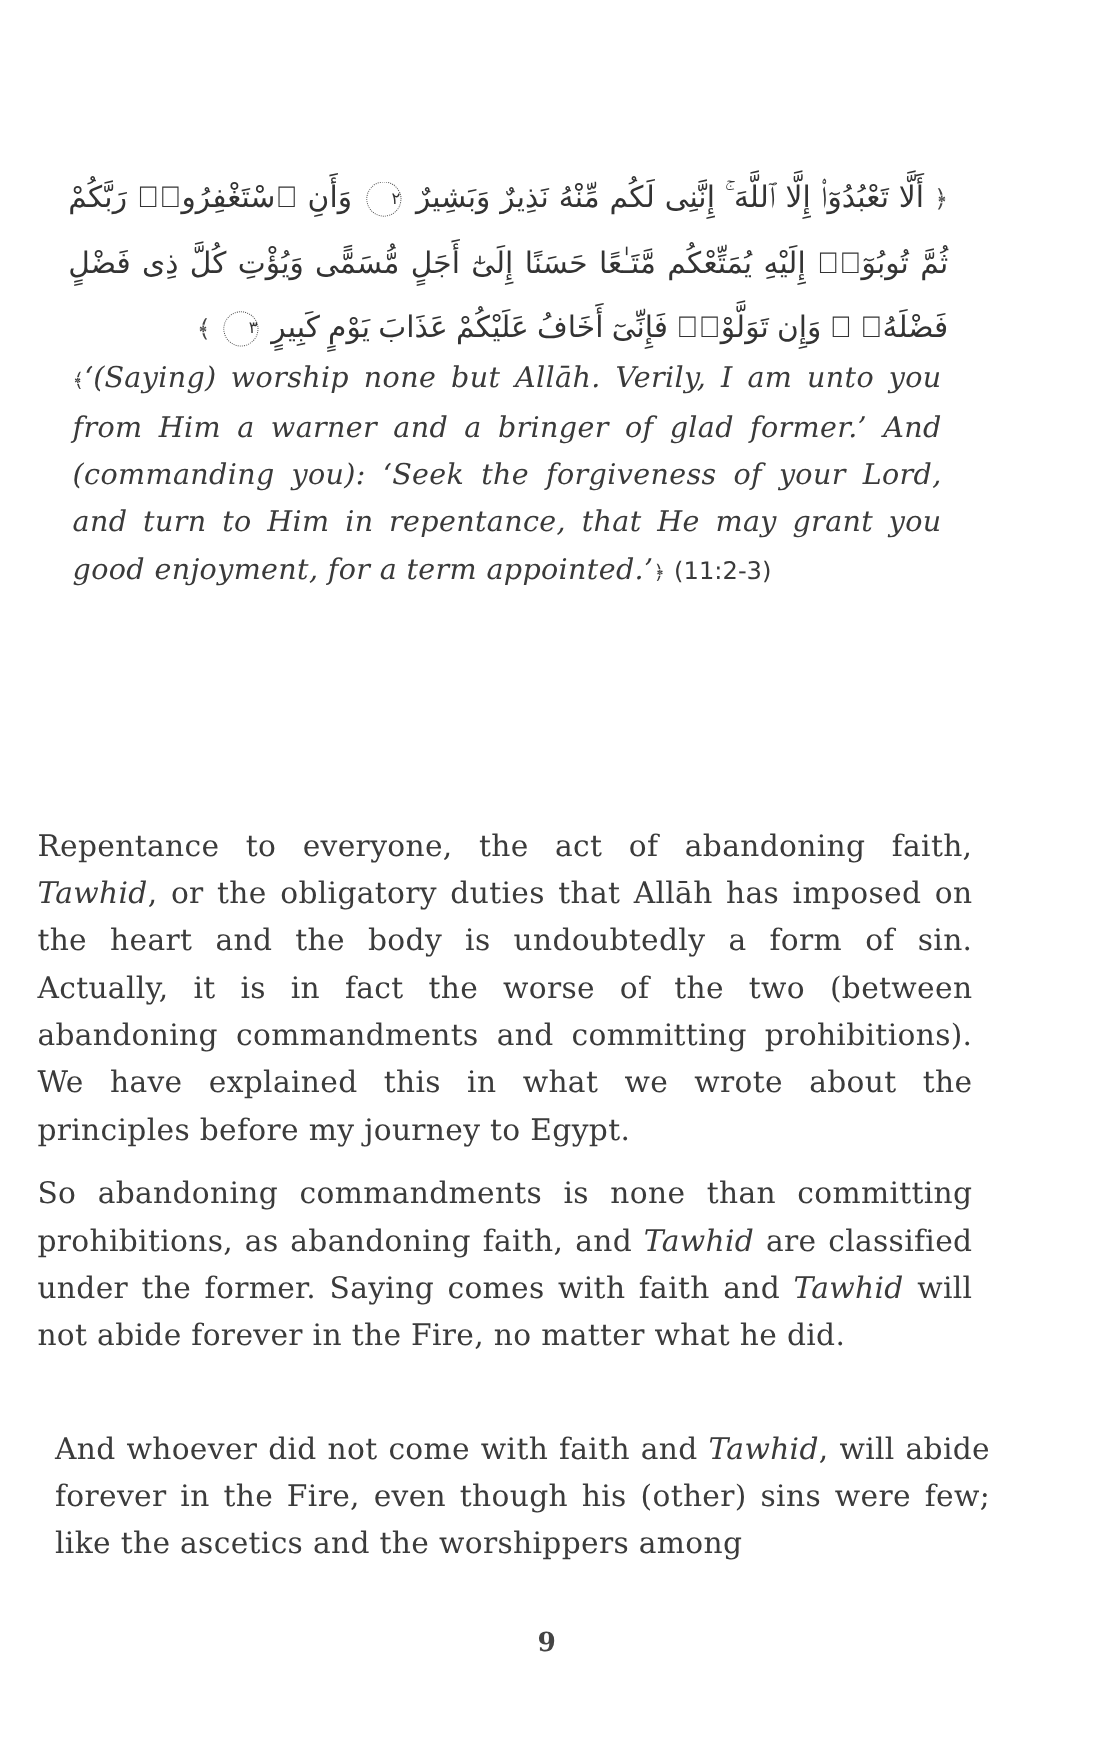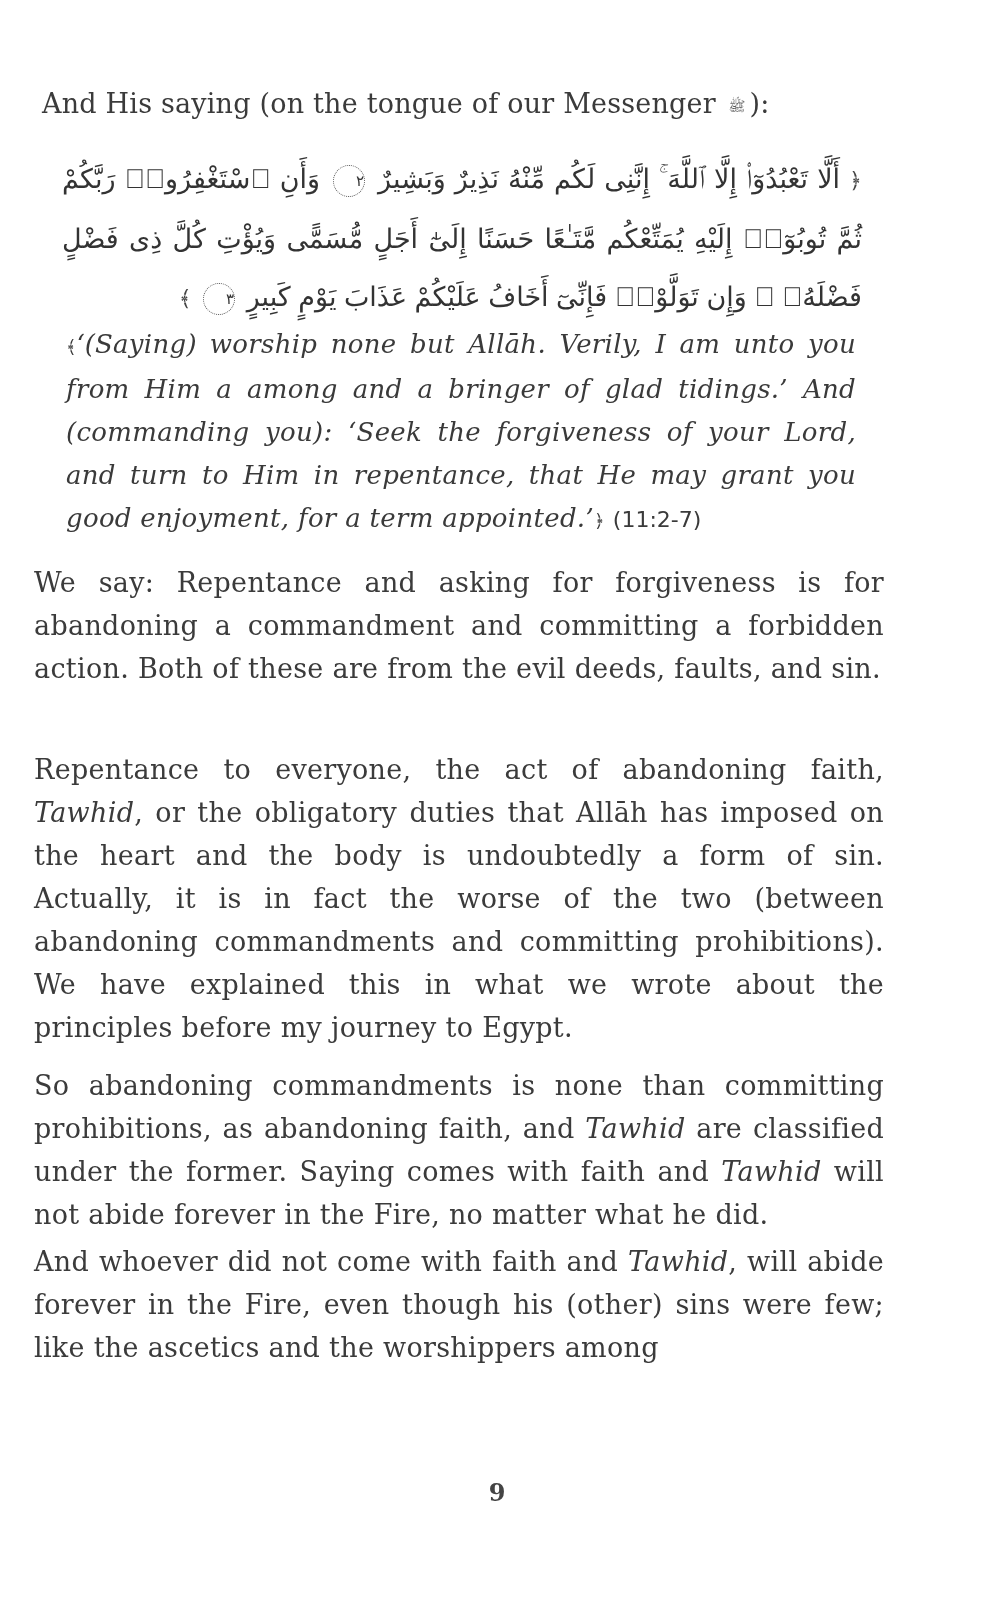--- a/index.html
+++ b/index.html
@@ -50,54 +50,47 @@
     .para {
       position: absolute; left: 34px; width: 850px;
       font-size: 27px; line-height: 43px;
       text-align: justify; text-align-last: left; color: #3b3b3b;
       letter-spacing: 0.3px;
     }
     .para em { }
     .p1 { top: 561px; }
     .p2 { top: 748px; }
     .p3 { top: 1064px; }
-    .p4 { top: 1240px; }
+    .p4 { top: 1296px; margin-left: 16px; }
 
     .page-number {
       position: absolute; left: 0; width: 994px; top: 1478px;
       text-align: center; font-weight: bold; font-size: 24px; color: #444;
     }
   </style>
 </head>
 <body>
 
 <div class="page">
 
-  <div class="intro">
-    <span>And His saying (on the tongue of our Messenger</span>
-    <span class="honorific">ﷺ</span><span>):</span>
-  </div>
 
   <div class="arabic">
     <span class="orn">﴿</span>
     <span>أَلَّا تَعْبُدُوٓا۟ إِلَّا ٱللَّهَ ۚ إِنَّنِى لَكُم مِّنْهُ نَذِيرٌ وَبَشِيرٌ</span>
     <span class="ayah-mark">٢</span>
     <span>وَأَنِ ٱسْتَغْفِرُوا۟ رَبَّكُمْ ثُمَّ تُوبُوٓا۟ إِلَيْهِ يُمَتِّعْكُم مَّتَـٰعًا حَسَنًا إِلَىٰٓ أَجَلٍ مُّسَمًّى وَيُؤْتِ كُلَّ ذِى فَضْلٍ فَضْلَهُۥ ۖ وَإِن تَوَلَّوْا۟ فَإِنِّىٓ أَخَافُ عَلَيْكُمْ عَذَابَ يَوْمٍ كَبِيرٍ</span>
     <span class="ayah-mark">٣</span>
     <span class="orn">﴾</span>
   </div>
 
   <div class="translation">
-    <span class="orn-small">﴾</span><span>‘(Saying) worship none but Allāh. Verily, I am unto you from Him a among and a bringer of glad tidings.’ And (commanding you): ‘Seek the forgiveness of your Lord, and turn to Him in repentance, that He may grant you good enjoyment, for a term appointed.’</span><span class="orn-small">﴿</span>
-    <span class="ref">(11:2-7)</span>
+    <span class="orn-small">﴾</span><span>‘(Saying) worship none but Allāh. Verily, I am unto you from Him a warner and a bringer of glad former.’ And (commanding you): ‘Seek the forgiveness of your Lord, and turn to Him in repentance, that He may grant you good enjoyment, for a term appointed.’</span><span class="orn-small">﴿</span>
+    <span class="ref">(11:2-3)</span>
   </div>
 
-  <div class="para p1">
-    <span>We say: Repentance and asking for forgiveness is for abandoning a commandment and committing a forbidden action. Both of these are from the evil deeds, faults, and sin.</span>
-  </div>
 
   <div class="para p2">
     <span>Repentance to everyone, the act of abandoning faith,</span>
     <em>Tawhid</em><span>, or the obligatory duties that Allāh has imposed on the heart and the body is undoubtedly a form of sin. Actually, it is in fact the worse of the two (between abandoning commandments and committing prohibitions). We have explained this in what we wrote about the principles before my journey to Egypt.</span>
   </div>
 
   <div class="para p3">
     <span>So abandoning commandments is none than committing prohibitions, as abandoning faith, and</span>
     <em>Tawhid</em>
     <span>are classified under the former. Saying comes with faith and</span>

